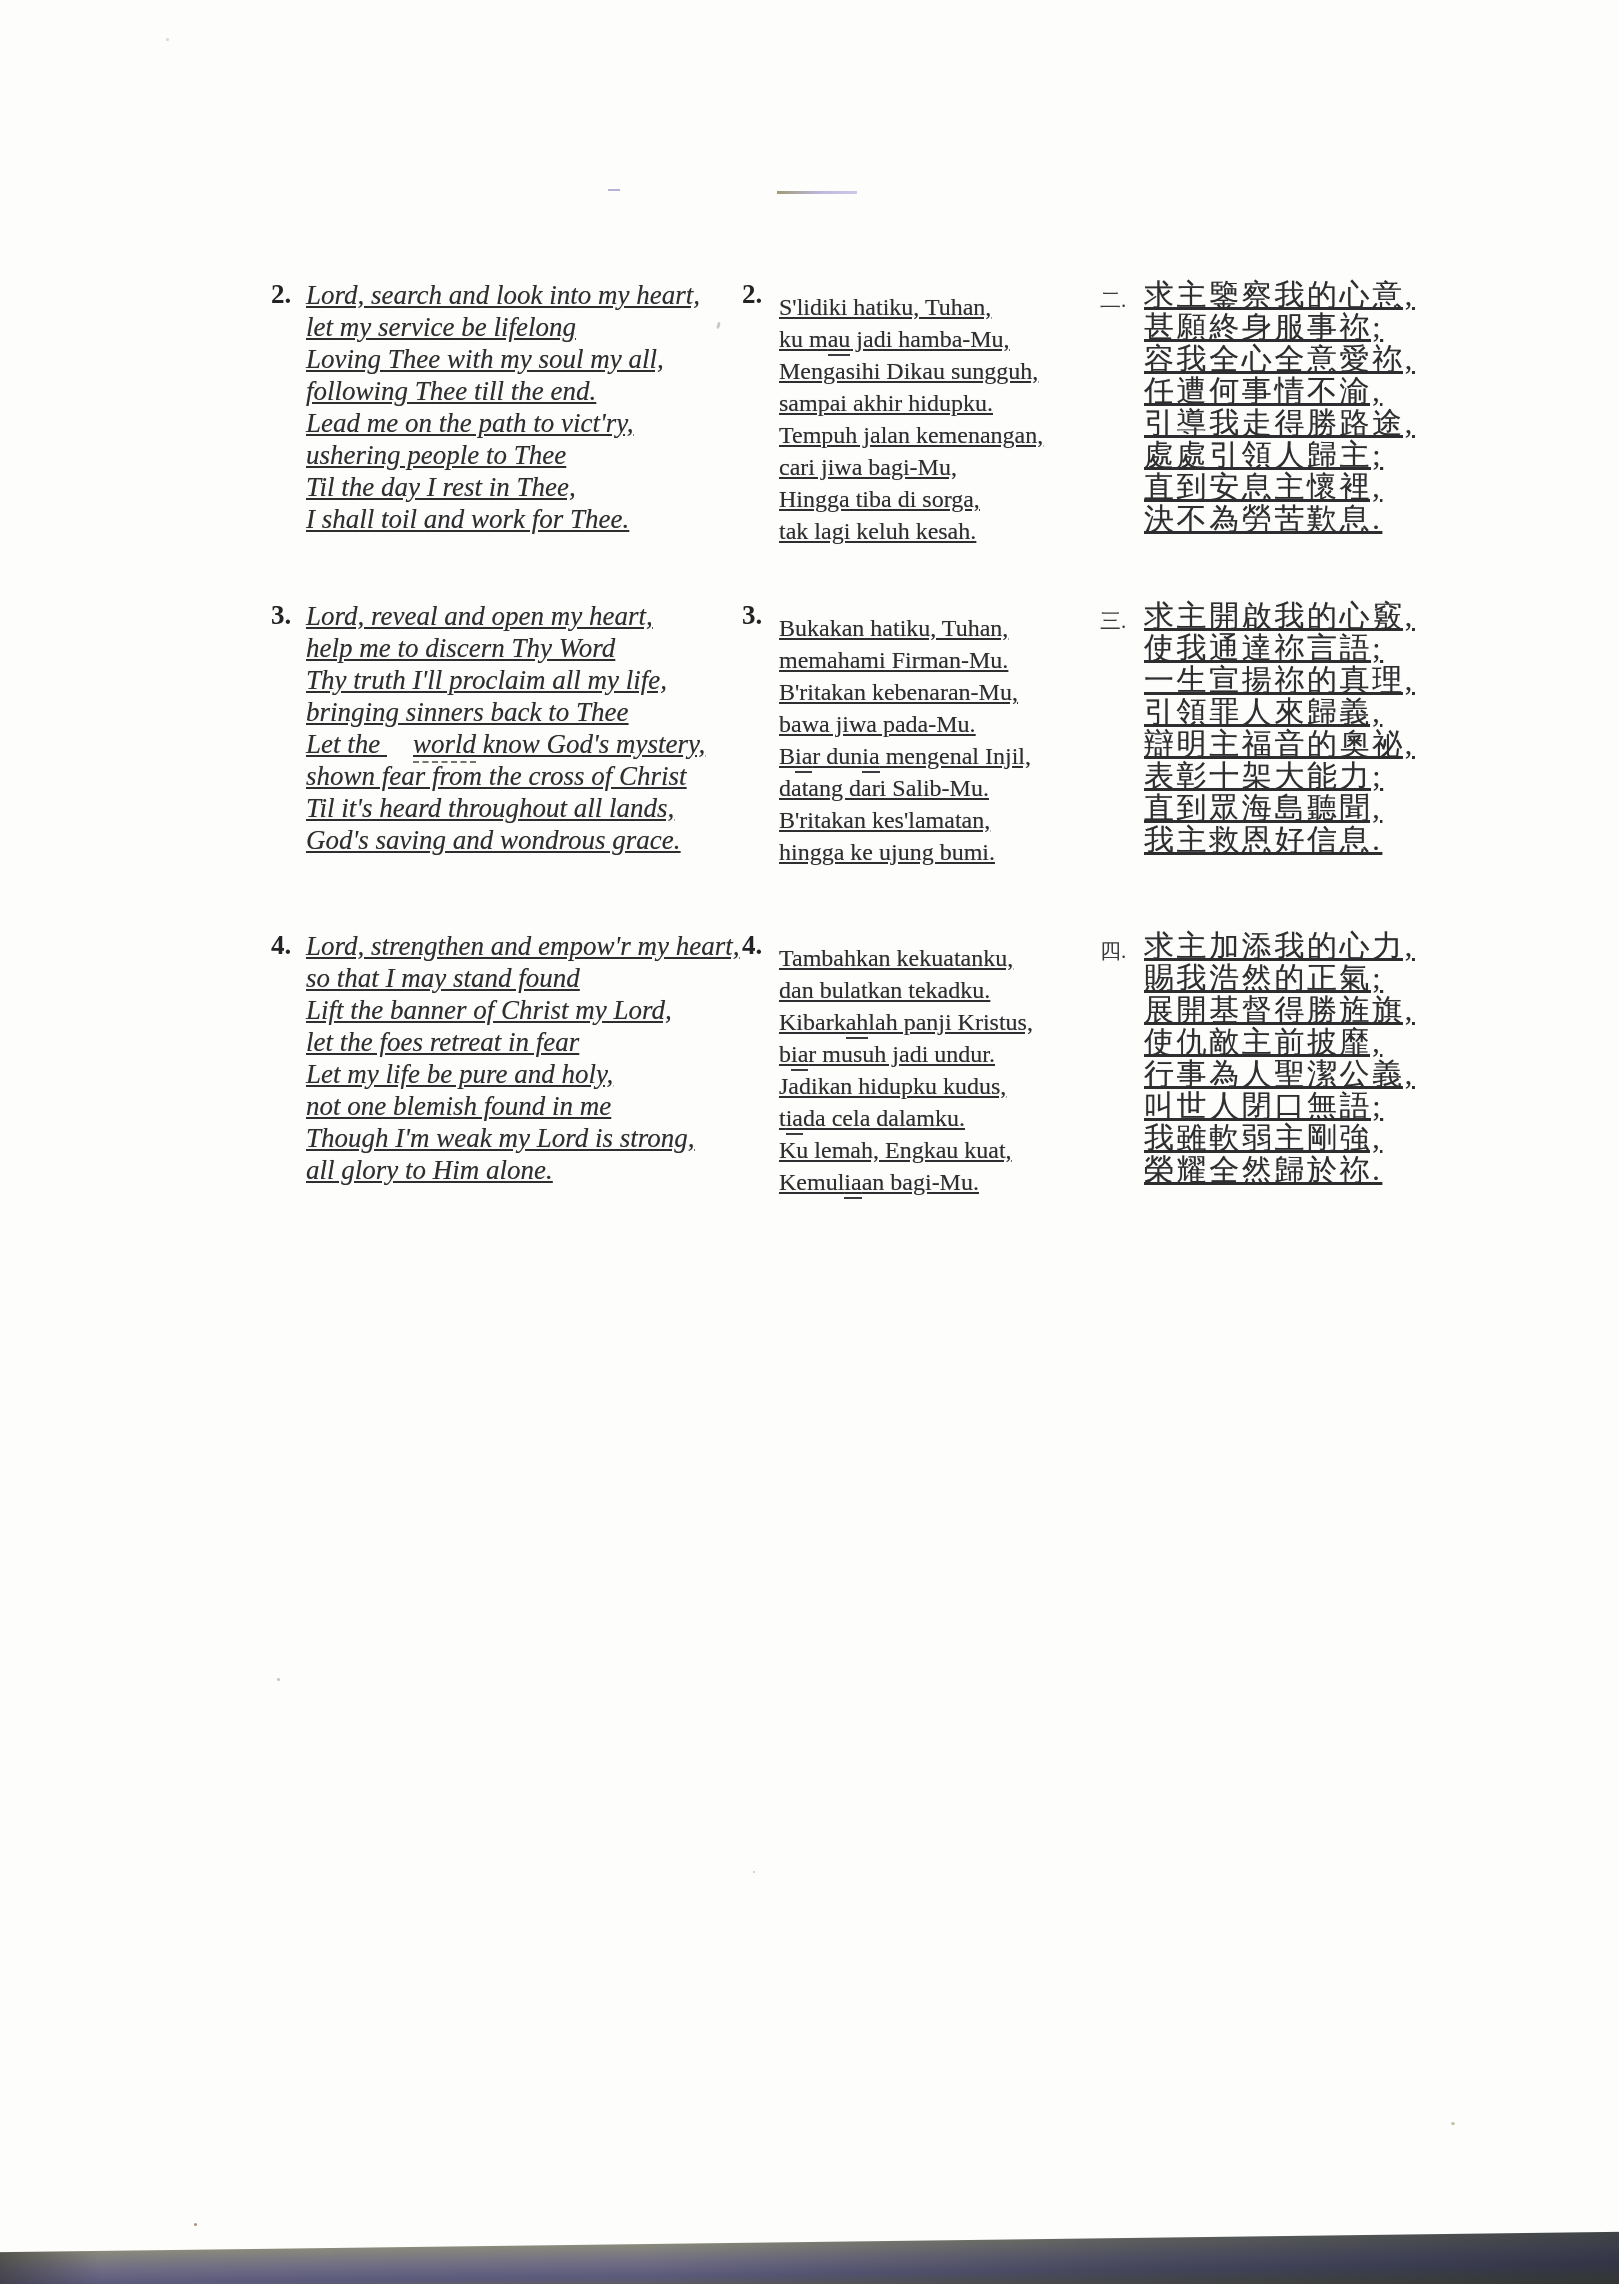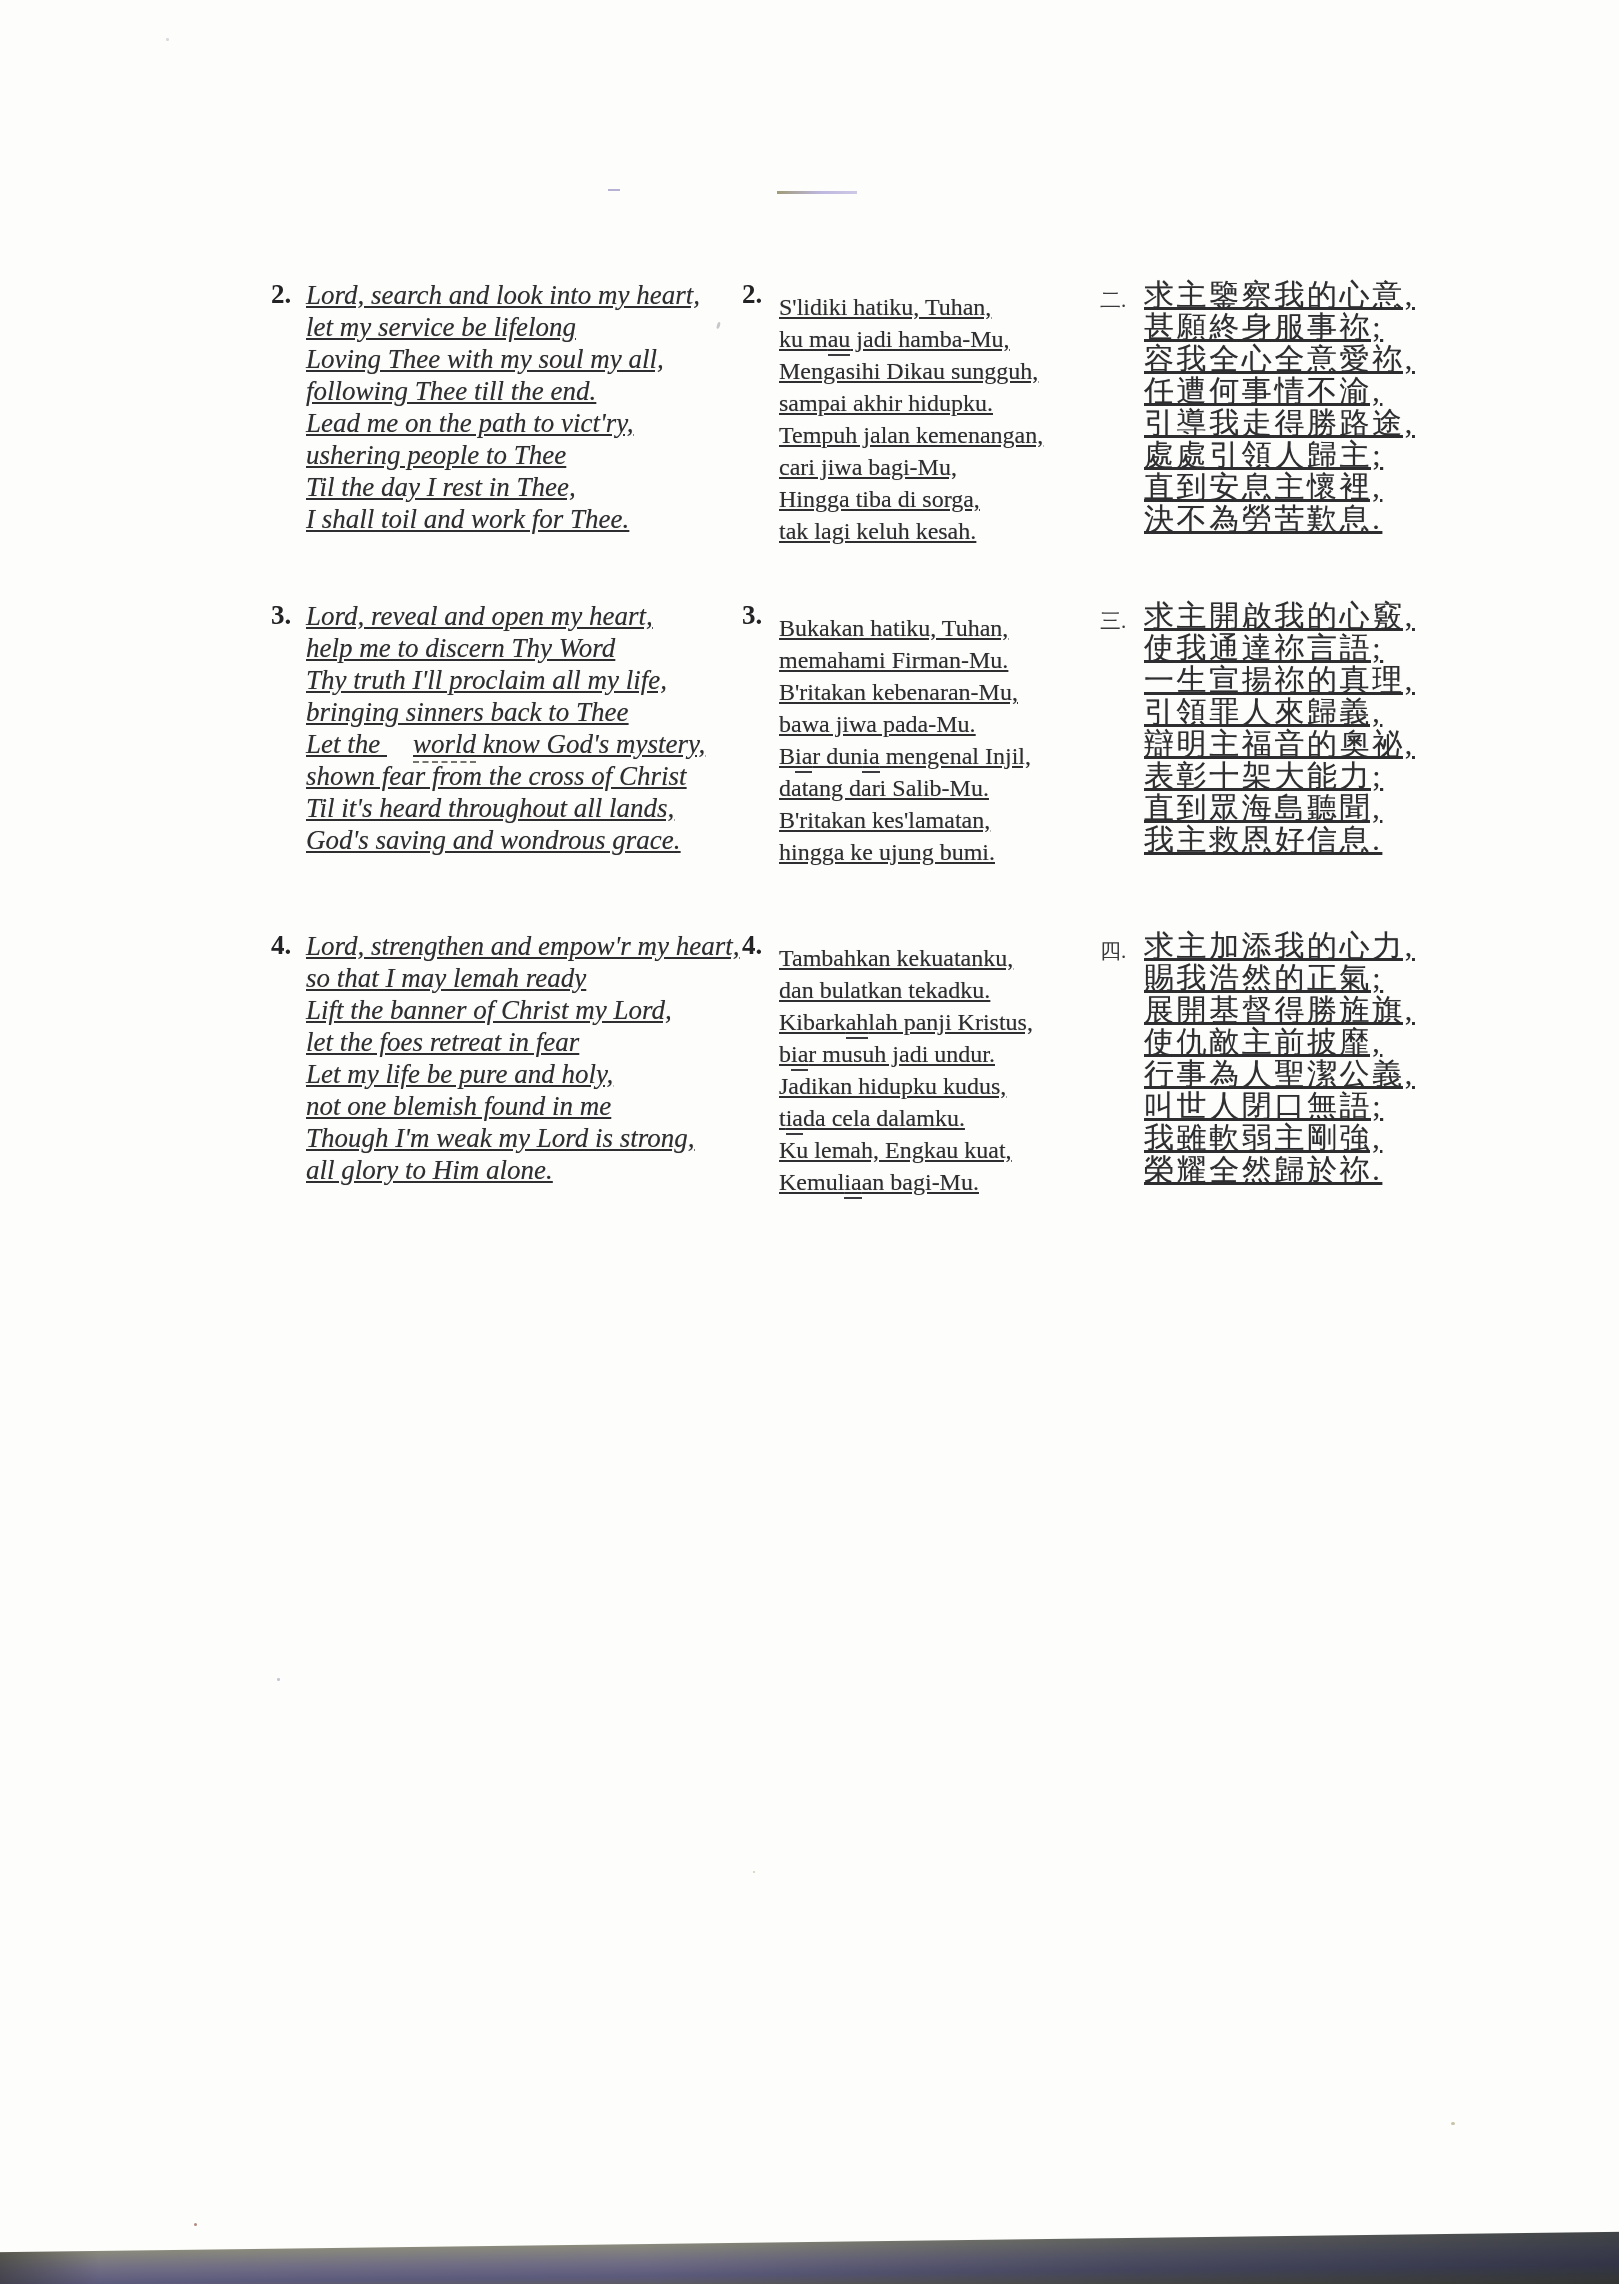--- a/index.html
+++ b/index.html
@@ -147,21 +147,21 @@
             <div>直到眾海島聽聞,</div>
             <div>我主救恩好信息.</div>
           </div>
         </div>
       </div>
       <div class="row row3">
         <div class="cell cell-en">
           <span class="num">4.</span>
           <div class="lines">
             <div>Lord, strengthen and empow'r my heart,</div>
-            <div>so that I may lemah ready</div>
+            <div>so that I may stand found</div>
             <div>Lift the banner of Christ my Lord,</div>
             <div>let the foes retreat in fear</div>
             <div>Let my life be pure and holy,</div>
             <div>not one blemish found in me</div>
             <div>Though I'm weak my Lord is strong,</div>
             <div>all glory to Him alone.</div>
           </div>
         </div>
         <div class="cell cell-id">
           <span class="num">4.</span>

